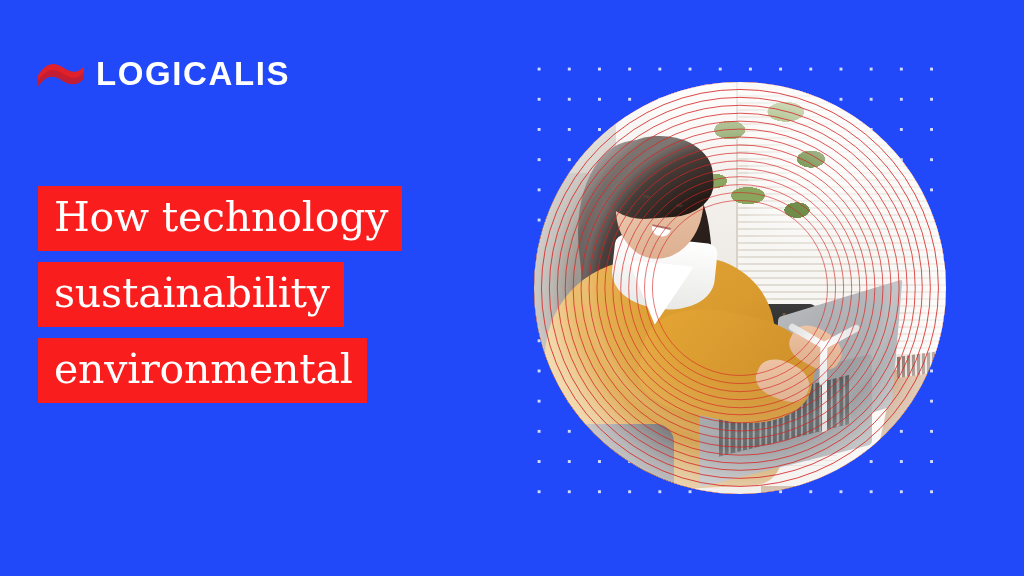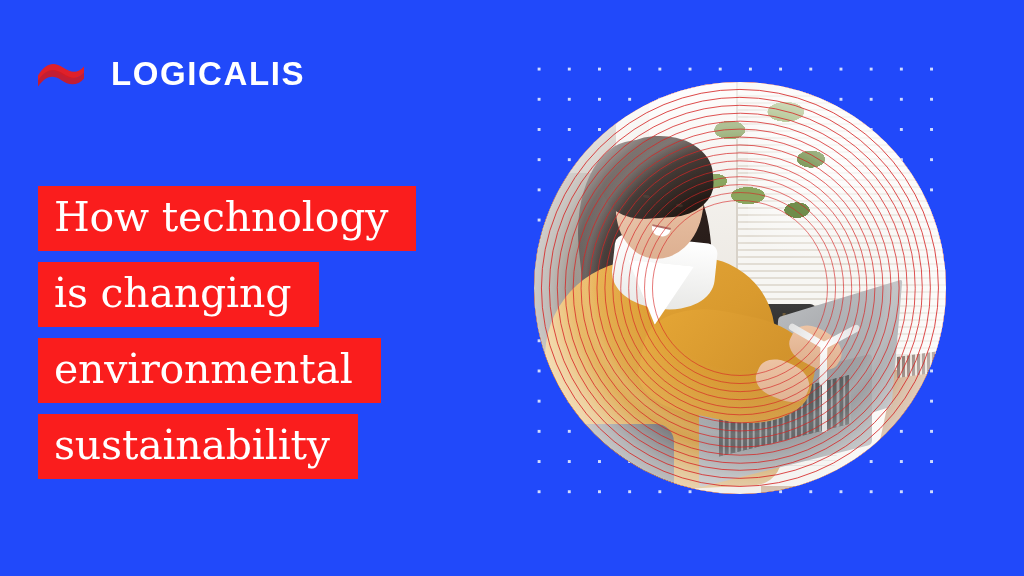--- a/index.html
+++ b/index.html
@@ -34,21 +34,21 @@
   #logo {
     position: absolute;
     left: 37px;
     top: 55px;
     width: 272px;
     height: 62px;
   }
   #logo-row {
     display: flex;
     align-items: center;
-    gap: 26px;
+    gap: 11px;
     height: 36px;
   }
   #logo-mark {
     width: 48px;
     height: 30px;
     flex: 0 0 auto;
     display: block;
   }
   #logo-wordmark {
     font-size: 33px;
@@ -83,21 +83,21 @@
   .headline-line:last-child { margin-bottom: 0; }
   .headline-text {
     display: inline-block;
     background: #fa1d1d;
     color: #ffffff;
     font-family: "DejaVu Serif", "Liberation Serif", serif;
     font-size: 41px;
     font-weight: 400;
     line-height: 1;
     letter-spacing: -0.2px;
-    padding: 11px 28px 13px 16px;
+    padding: 11px 14px 13px 16px;
     white-space: nowrap;
   }
 
   
   #photo-circle {
     position: absolute;
     left: 534px;
     top: 82px;
     width: 412px;
     height: 412px;
@@ -409,27 +409,24 @@
       </svg>
       <div id="logo-wordmark">LOGICALIS</div>
     </div>
   </div>
 
   <div id="headline">
     <div class="headline-line">
       <span class="headline-text">How technology</span>
     </div>
     <div class="headline-line">
-      <span class="headline-text">is changing</span>
+      <span class="headline-text">sustainability</span>
     </div>
     <div class="headline-line">
       <span class="headline-text">environmental</span>
-    </div>
-    <div class="headline-line">
-      <span class="headline-text">sustainability</span>
     </div>
   </div>
 
   <div id="photo-circle">
     <div id="photo-scene">
       <div class="wall"></div>
       <div class="window-blinds"></div>
       <div class="window-glow"></div>
       <div class="partition"></div>
       <div class="cabinet-left"></div>

